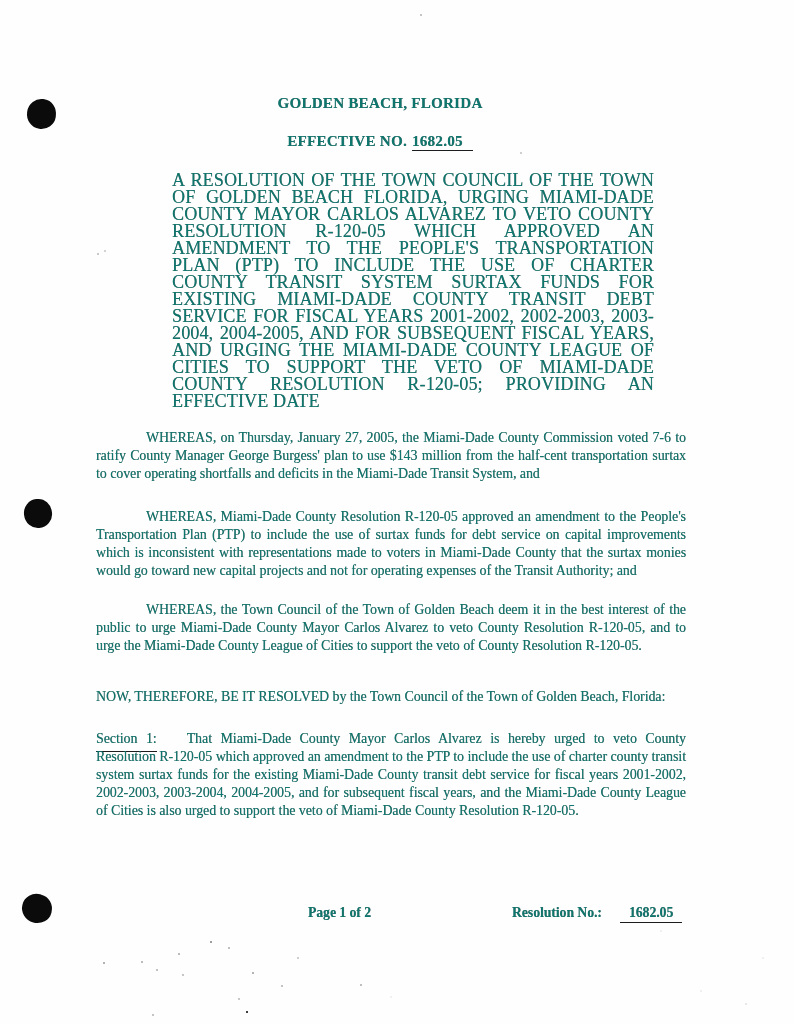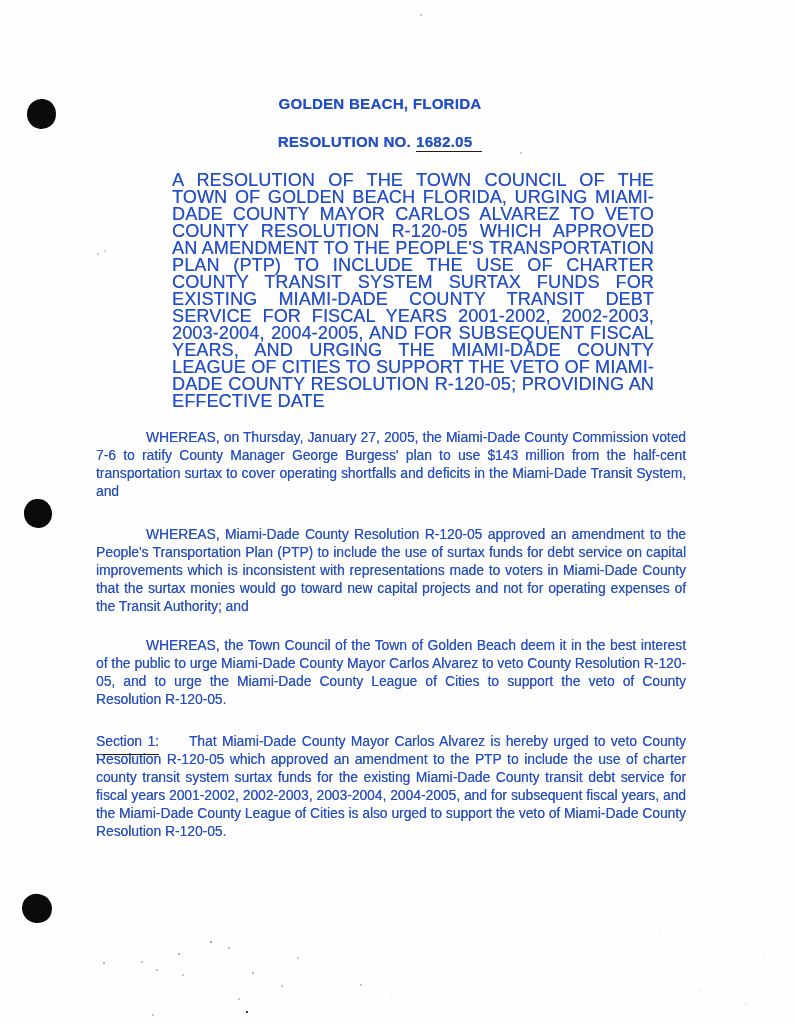--- a/index.html
+++ b/index.html
@@ -8,22 +8,22 @@
     background: #fff;
   }
   .page {
     position: relative;
     width: 795px;
     height: 1024px;
     margin: 0 auto;
     background: #fefefe;
     box-sizing: border-box;
     padding-top: 95px;
-    font-family: Liberation Sans, sans-serif;
-    color: #1d4ed8;
+    font-family: Liberation Serif, serif;
+    color: #0f766e;
     overflow: hidden;
   }
   
   .ink { text-shadow: 0.25px 0 0 rgba(20,20,20,0.55); }
 
   .center-head {
     text-align: center;
     width: 760px;
     font-weight: bold;
     font-size: 15px;
@@ -133,34 +133,40 @@
 
   <div class="hole hole-1"></div>
   <div class="hole hole-2"></div>
   <div class="hole hole-3"></div>
 
   <div class="noise"></div>
 
   <div class="center-head ink">GOLDEN BEACH, FLORIDA</div>
 
   <div class="center-head head2">
-    <span class="ink">RESOLUTION NO.</span><span class="u ink">1682.05</span>
+    <span class="ink">EFFECTIVE NO.</span><span class="u ink">1682.05</span>
   </div>
 
   <div class="title-block ink">A RESOLUTION OF THE TOWN COUNCIL OF THE TOWN OF GOLDEN BEACH FLORIDA, URGING MIAMI-DADE COUNTY MAYOR CARLOS ALVAREZ TO VETO COUNTY RESOLUTION R-120-05 WHICH APPROVED AN AMENDMENT TO THE PEOPLE'S TRANSPORTATION PLAN (PTP) TO INCLUDE THE USE OF CHARTER COUNTY TRANSIT SYSTEM SURTAX FUNDS FOR EXISTING MIAMI-DADE COUNTY TRANSIT DEBT SERVICE FOR FISCAL YEARS 2001-2002, 2002-2003, 2003-2004, 2004-2005, AND FOR SUBSEQUENT FISCAL YEARS, AND URGING THE MIAMI-DADE COUNTY LEAGUE OF CITIES TO SUPPORT THE VETO OF MIAMI-DADE COUNTY RESOLUTION R-120-05; PROVIDING AN EFFECTIVE DATE</div>
 
   <div class="body-col">
 
     <p class="p-indent para1 ink">WHEREAS, on Thursday, January 27, 2005, the Miami-Dade County Commission voted 7-6 to ratify County Manager George Burgess' plan to use $143 million from the half-cent transportation surtax to cover operating shortfalls and deficits in the Miami-Dade Transit System, and</p>
 
     <p class="p-indent para2 ink">WHEREAS, Miami-Dade County Resolution R-120-05 approved an amendment to the People's Transportation Plan (PTP) to include the use of surtax funds for debt service on capital improvements which is inconsistent with representations made to voters in Miami-Dade County that the surtax monies would go toward new capital projects and not for operating expenses of the Transit Authority; and</p>
 
     <p class="p-indent para3 ink">WHEREAS, the Town Council of the Town of Golden Beach deem it in the best interest of the public to urge Miami-Dade County Mayor Carlos Alvarez to veto County Resolution R-120-05, and to urge the Miami-Dade County League of Cities to support the veto of County Resolution R-120-05.</p>
 
+    <p class="resolved ink">NOW, THEREFORE, BE IT RESOLVED by the Town Council of the Town of Golden Beach, Florida:</p>
 
     <p class="section1">
       <span class="section-label ink">Section 1:</span><span class="ink">That Miami-Dade County Mayor Carlos Alvarez is hereby urged to veto County Resolution R-120-05 which approved an amendment to the PTP to include the use of charter county transit system surtax funds for the existing Miami-Dade County transit debt service for fiscal years 2001-2002, 2002-2003, 2003-2004, 2004-2005, and for subsequent fiscal years, and the Miami-Dade County League of Cities is also urged to support the veto of Miami-Dade County Resolution R-120-05.</span>
     </p>
 
   </div>
 
+  <div class="footer">
+    <span class="page-ind ink">Page 1 of 2</span>
+    <span class="res-label ink">Resolution No.:</span>
+    <span class="res-num ink">1682.05</span>
+  </div>
 
 </div>
 
 </body></html>

